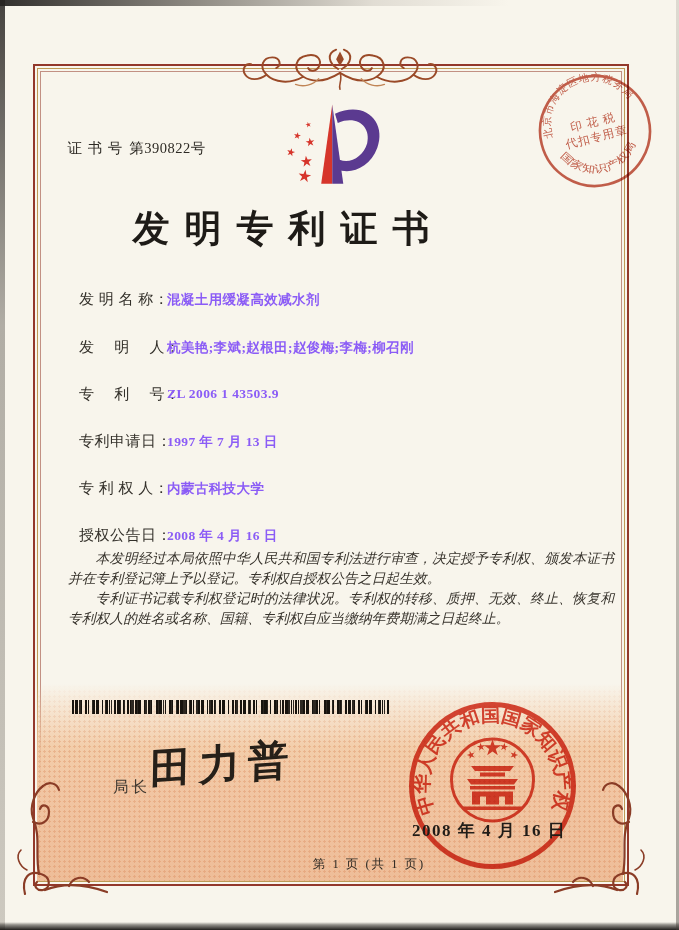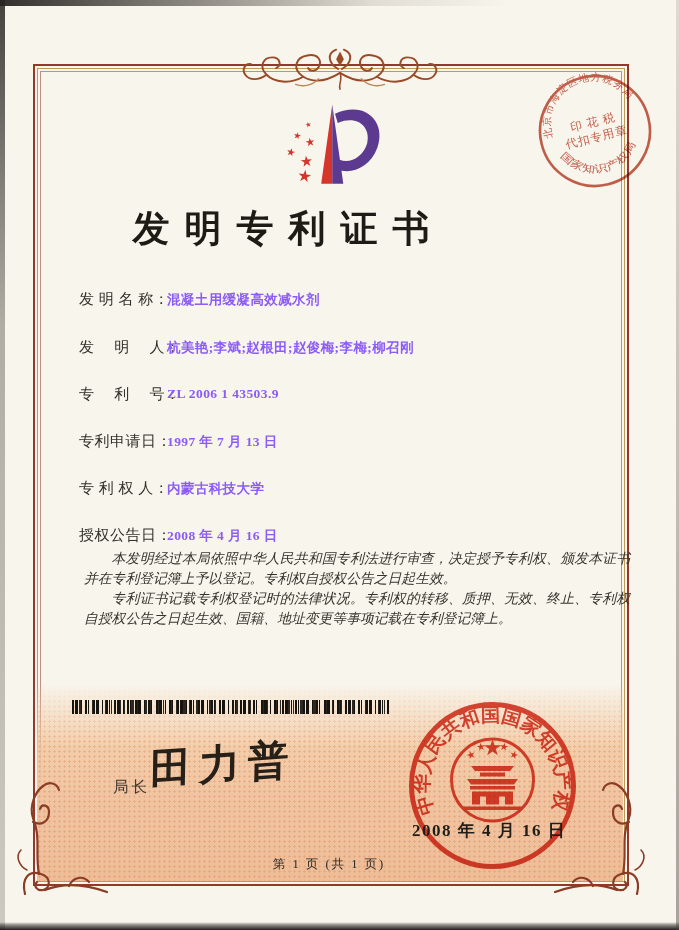--- a/index.html
+++ b/index.html
@@ -51,21 +51,21 @@
     white-space:pre;}
 
   
   .field{position:absolute;left:79px;height:20px;font-size:15px;font-family:Liberation Serif, serif;}
   .flabel{white-space:pre;color:#33302a;letter-spacing:.5px;}
   .fvalue{position:absolute;left:88px;top:0;white-space:pre;font-weight:700;
     font-size:13.5px;color:#8b5cf6;letter-spacing:.4px;padding-top:1px;}
 
   
   .legal{position:absolute;left:68px;top:549px;width:546px;font-size:13.8px;
-    line-height:20px;color:#37332c;font-style:italic;text-align:justify;margin-left:16px;}
+    line-height:20px;color:#37332c;font-style:italic;text-align:justify;}
   .legal p{margin:0;text-indent:2em;}
 
   
   .barcode{position:absolute;left:72px;top:700px;width:318px;height:14px;
     background:
       repeating-linear-gradient(90deg,#17130e 0 2px,rgba(0,0,0,0) 2px 3px,#17130e 3px 6px,
         rgba(0,0,0,0) 6px 9px,#17130e 9px 10px,rgba(0,0,0,0) 10px 13px,#17130e 13px 15px,
         rgba(0,0,0,0) 15px 16px,#17130e 16px 17px,rgba(0,0,0,0) 17px 21px),
       repeating-linear-gradient(90deg,rgba(23,19,14,.9) 0 1px,rgba(0,0,0,0) 1px 7px,
         rgba(23,19,14,.9) 7px 10px,rgba(0,0,0,0) 10px 13px);}
@@ -82,21 +82,21 @@
     mix-blend-mode:multiply;opacity:.94;}
   .grant-date{position:absolute;left:412px;top:819px;font-size:17px;font-weight:700;
     letter-spacing:1.5px;color:#211d18;white-space:pre;z-index:6;}
 
   
   .tax-stamp{position:absolute;left:536px;top:72px;width:118px;height:118px;
     mix-blend-mode:multiply;opacity:.9;z-index:7;}
 
   
   .page-no{position:absolute;left:33px;top:856px;width:592px;text-align:center;
-    font-size:12.5px;letter-spacing:2px;color:#2e2a24;white-space:pre;}
+    font-size:12.5px;letter-spacing:2px;color:#2e2a24;white-space:pre;padding-left:40px;}
 
   svg text{font-family:"Liberation Serif","DejaVu Serif",serif;}
 </style>
 </head>
 <body>
 
 <div class="stage">
 
   <svg width="0" height="0" style="position:absolute" aria-hidden="true">
     <defs>
@@ -149,20 +149,23 @@
       <path d="M14,116 C10,100 18,92 30,96 C40,99 40,110 32,112 C26,113 22,108 26,104"></path>
       <path d="M28,96 C24,76 30,58 22,40 C18,28 24,14 32,8"></path>
       <path d="M22,44 C30,48 38,44 38,34 C38,27 31,25 29,31"></path>
       <path d="M32,8 C38,3 46,5 48,12"></path>
       <path d="M34,112 C54,104 74,106 96,114"></path>
       <path d="M58,108 C62,99 72,97 78,104"></path>
       <path d="M16,92 C8,88 4,78 10,72" stroke-width="1.6"></path>
     </g>
   </svg>
 
+  <div class="cert-no">
+    <span>证 书 号</span><span class="num">第390822号</span>
+  </div>
 
   <svg class="logo" viewBox="0 0 120 100">
     <g fill="#d6352b">
       <use href="#star5" transform="translate(31,28) scale(3.2) rotate(-15)"></use>
       <use href="#star5" transform="translate(19,40) scale(4) rotate(10)"></use>
       <use href="#star5" transform="translate(33,47) scale(5) rotate(-8)"></use>
       <use href="#star5" transform="translate(12,58) scale(4.6) rotate(14)"></use>
       <use href="#star5" transform="translate(29,68) scale(6.4) rotate(-6)"></use>
       <use href="#star5" transform="translate(27,84) scale(7.2) rotate(8)"></use>
     </g>
@@ -211,21 +214,21 @@
     <span class="flabel">专 利 权 人：</span>
     <span class="fvalue">内蒙古科技大学</span>
   </div>
   <div class="field" style="top:526px">
     <span class="flabel">授权公告日：</span>
     <span class="fvalue">2008 年 4 月 16 日</span>
   </div>
 
   <div class="legal">
     <p>本发明经过本局依照中华人民共和国专利法进行审查，决定授予专利权、颁发本证书并在专利登记簿上予以登记。专利权自授权公告之日起生效。</p>
-    <p>专利证书记载专利权登记时的法律状况。专利权的转移、质押、无效、终止、专利权自授权公告之日起生效、国籍、地址变更等事项记载在专利登记簿上。</p>
+    <p>专利证书记载专利权登记时的法律状况。专利权的转移、质押、无效、终止、恢复和专利权人的姓名或名称、国籍、专利权自应当缴纳年费期满之日起终止。</p>
   </div>
 
   <div class="barcode"></div>
 
   <div class="director">局长</div>
   <div class="signature">田力普</div>
 
   <svg class="seal" viewBox="0 0 175 175">
     <g fill="#d8402e">
       <circle cx="87.5" cy="87.5" r="81" fill="none" stroke="#d8402e" stroke-width="5"></circle>

